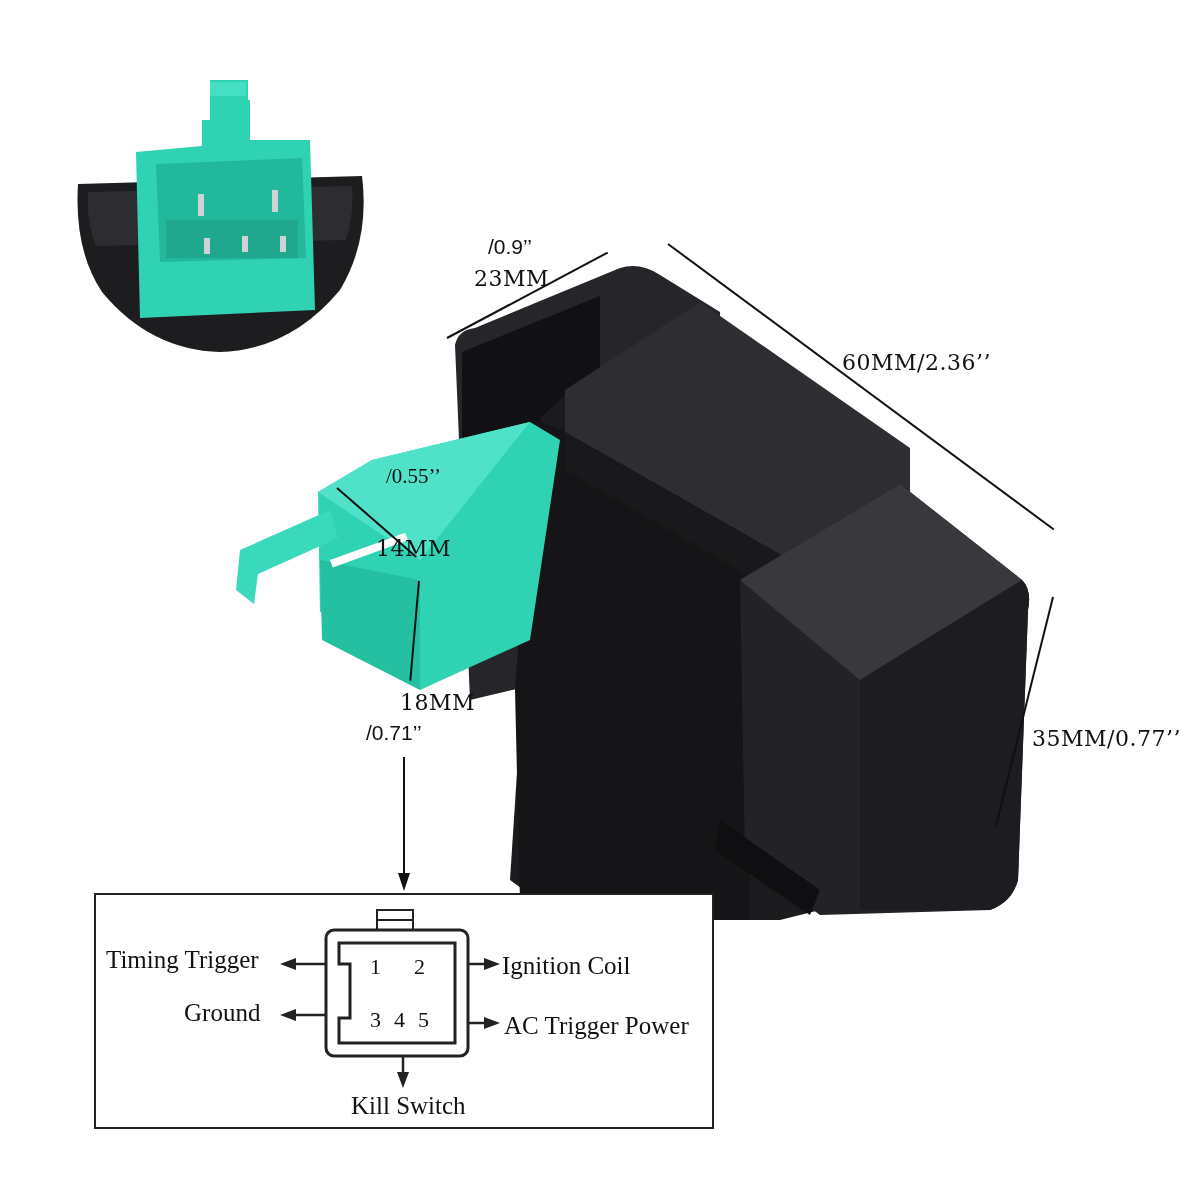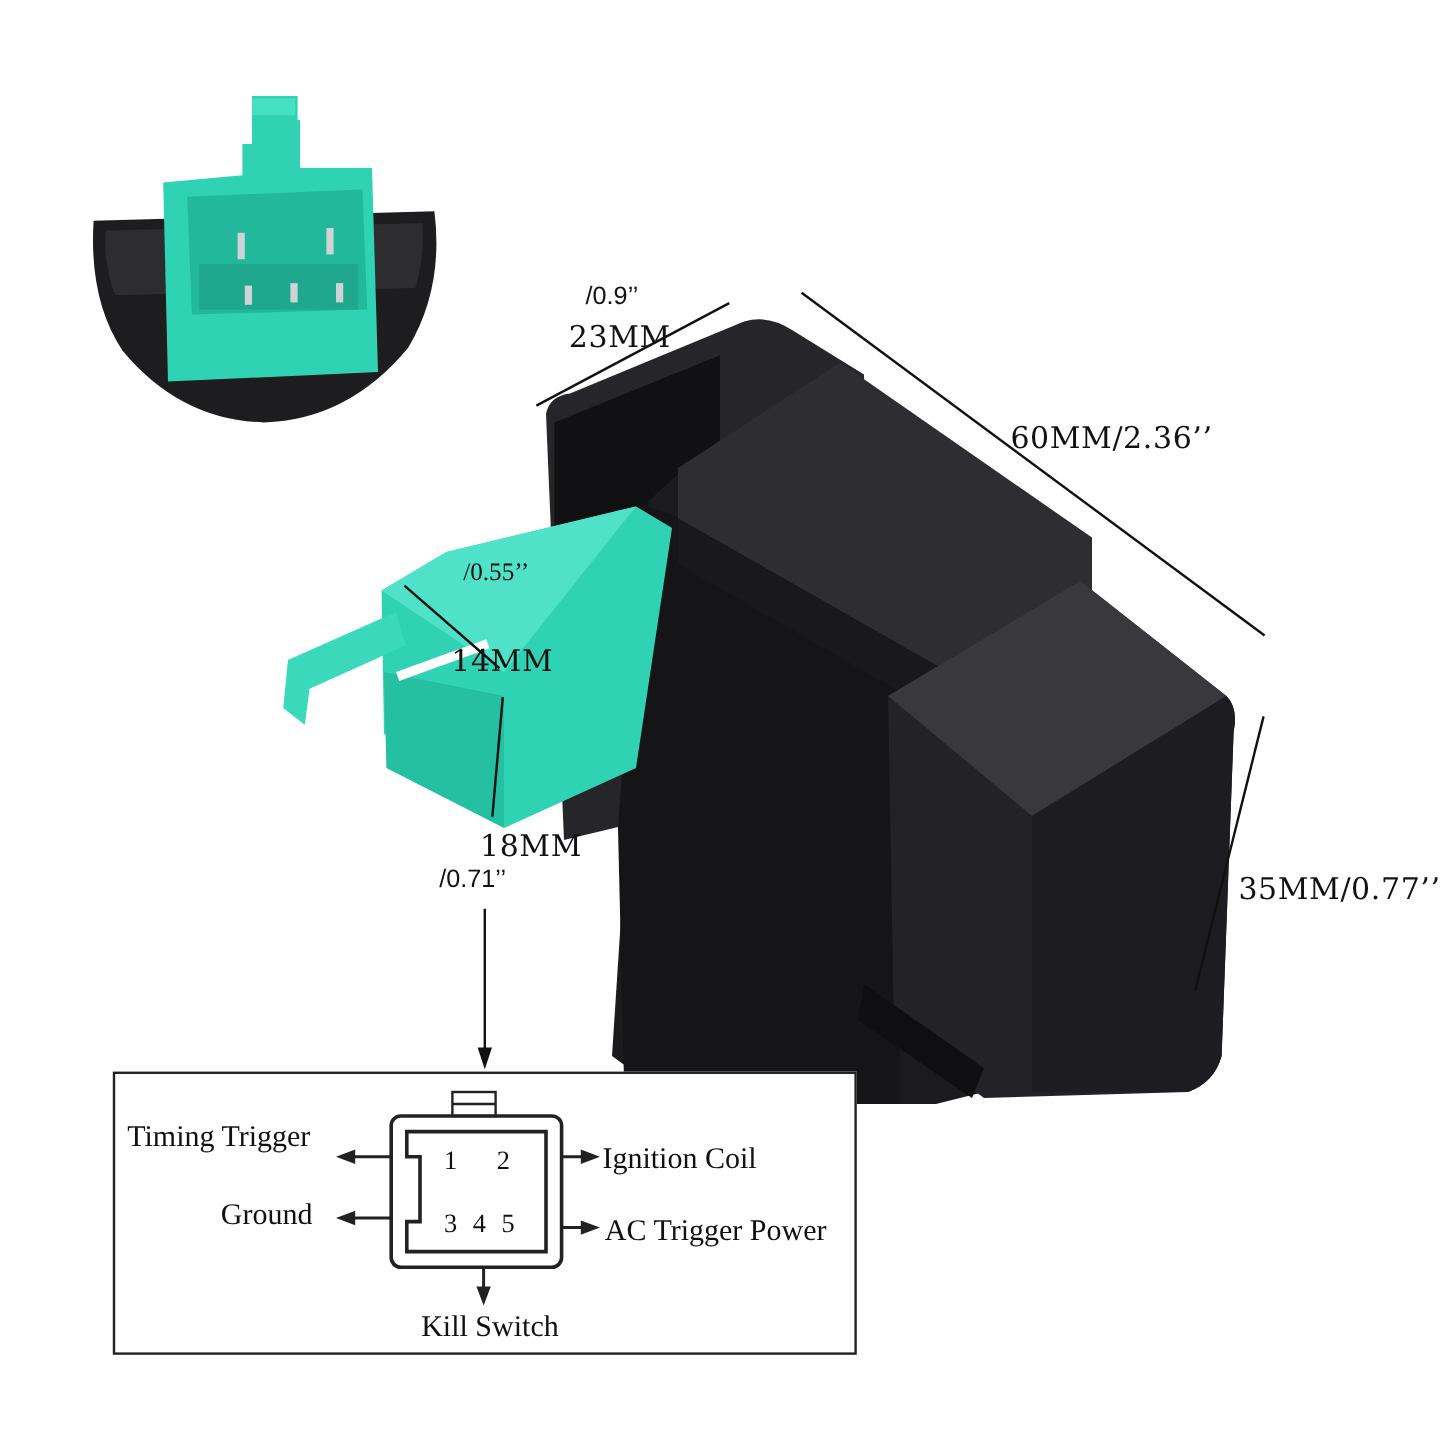--- a/index.html
+++ b/index.html
@@ -1,18 +1,18 @@
 <!DOCTYPE html>
 <html><head>
 <meta charset="utf-8">
 <style>
   html, body { margin:0; padding:0; background:#ffffff; }
   body { width:1200px; height:1200px; position:relative; overflow:hidden; font-family:"DejaVu Serif", serif; }
   .abs { position:absolute; }
-  .dim-serif { font-family:"DejaVu Serif", serif; color:#111; font-size:25px; line-height:1; white-space:nowrap; letter-spacing:0.5px; }
+  .dim-serif { font-family:"DejaVu Serif", serif; color:#111; font-size:22px; line-height:1; white-space:nowrap; letter-spacing:0.5px; }
   .dim-sans { font-family:"Liberation Sans", sans-serif; color:#111; font-size:21px; line-height:1; white-space:nowrap; }
   .dim-line { position:absolute; height:2px; background:#111; transform-origin:0 50%; }
   .diagram-box { position:absolute; left:94px; top:893px; width:620px; height:236px; border:2px solid #222; box-sizing:border-box; background:#fff; }
   .diag-label { position:absolute; font-family:"Liberation Serif", serif; font-size:25px; color:#111; white-space:nowrap; line-height:1; }
   .pin { position:absolute; font-family:"Liberation Serif", serif; font-size:22px; color:#111; line-height:1; }
 </style>
 </head>
 <body>
 
 <div class="abs" style="left:70px;top:0;width:300px;height:360px;">
@@ -110,18 +110,18 @@
     <line x1="401" y1="1054" x2="401" y2="1072" stroke="#222" stroke-width="2.5"></line>
     <polygon points="401,1086 395,1070 407,1070" fill="#222"></polygon>
   </svg>
 
   <span class="pin" style="left:274px;top:61px;">1</span>
   <span class="pin" style="left:318px;top:61px;">2</span>
   <span class="pin" style="left:274px;top:114px;">3</span>
   <span class="pin" style="left:298px;top:114px;">4</span>
   <span class="pin" style="left:322px;top:114px;">5</span>
 
-  <span class="diag-label" style="left:10px;top:40px;">Timing Trigger</span>
+  <span class="diag-label" style="left:10px;top:52px;">Timing Trigger</span>
   <span class="diag-label" style="left:88px;top:105px;">Ground</span>
   <span class="diag-label" style="left:406px;top:58px;">Ignition Coil</span>
   <span class="diag-label" style="left:408px;top:118px;">AC Trigger Power</span>
   <span class="diag-label" style="left:255px;top:198px;">Kill Switch</span>
 </div>
 
 </body></html>

